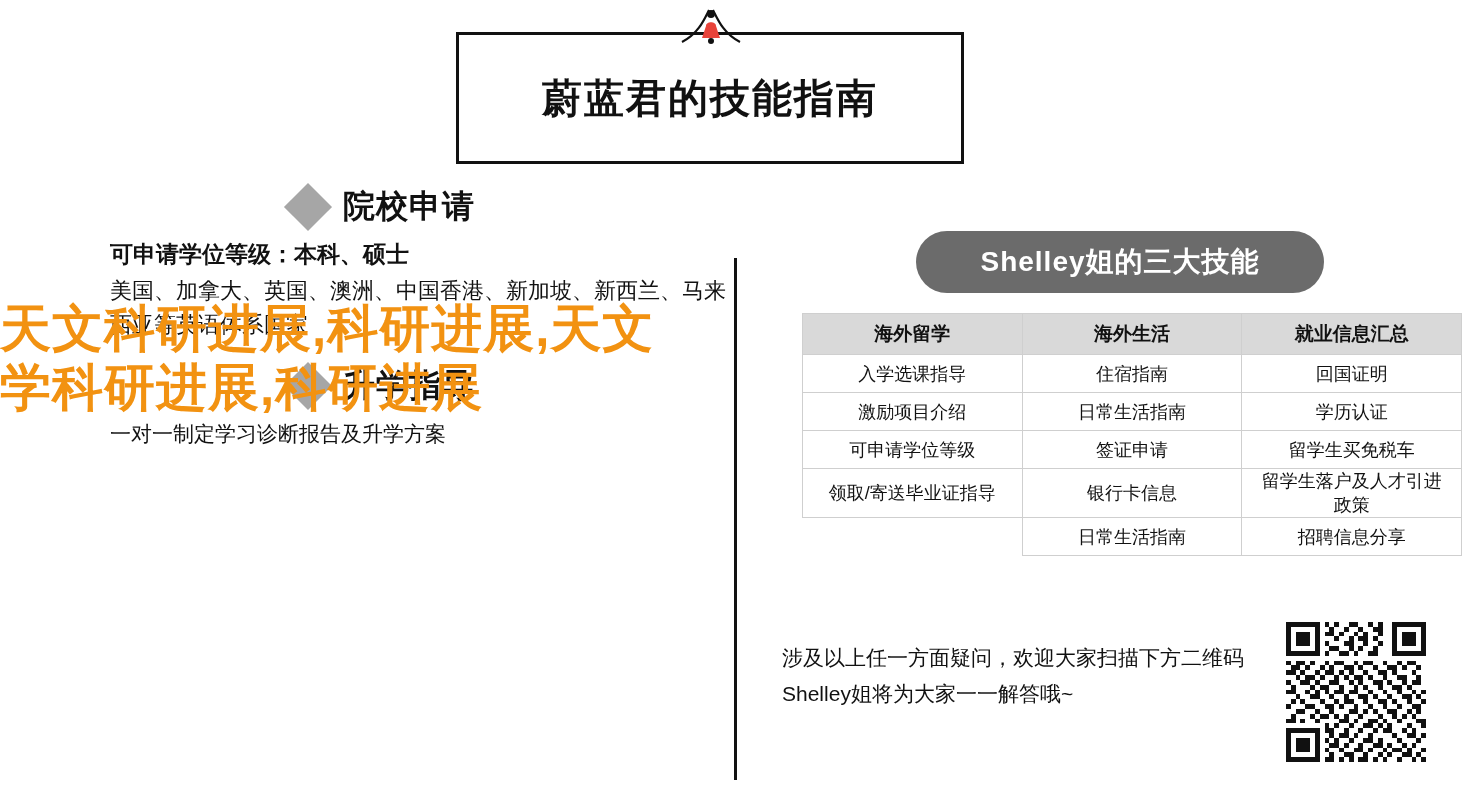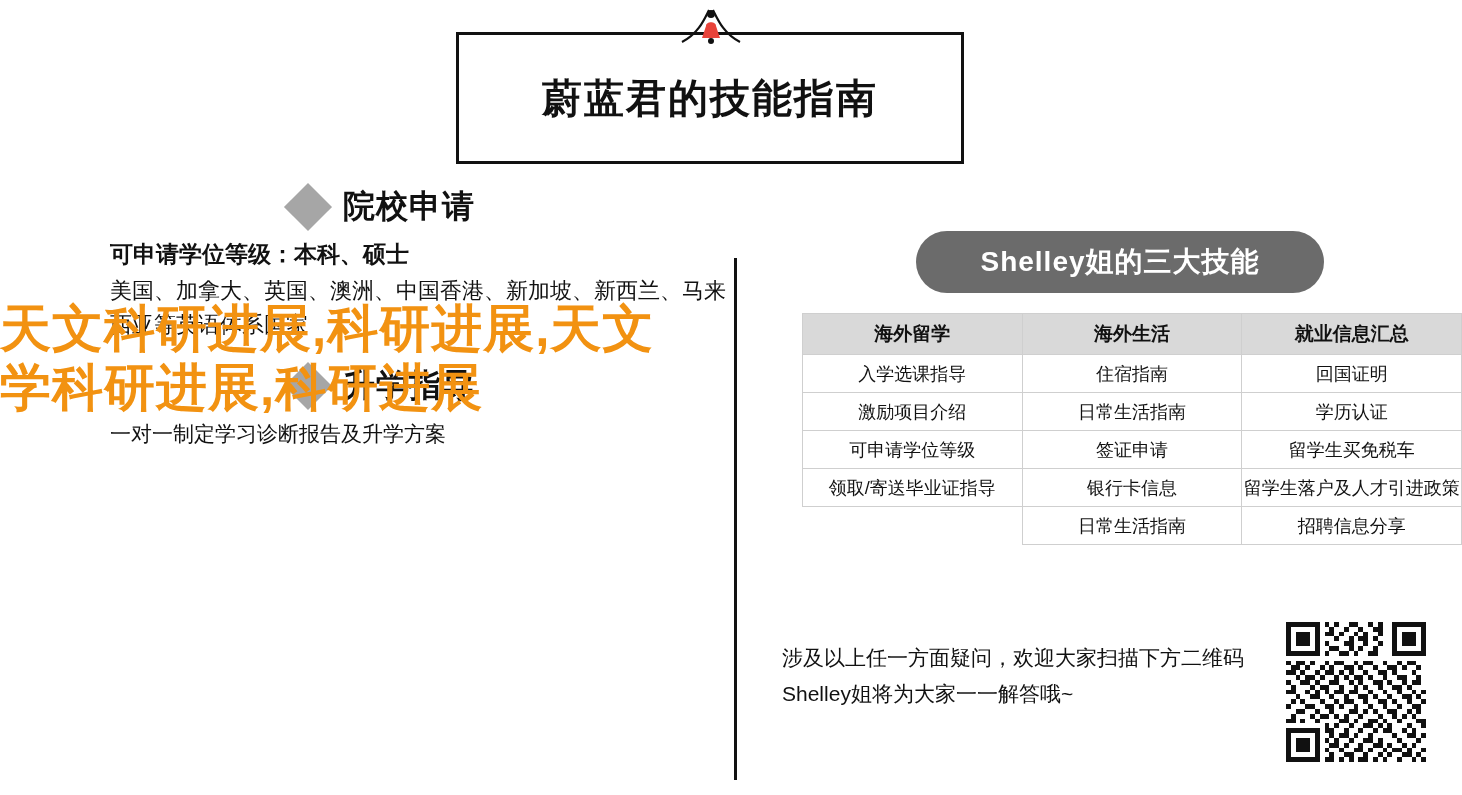--- a/index.html
+++ b/index.html
@@ -131,21 +131,21 @@
     margin-left: 22px;
     table-layout: fixed;
   }
   table#skills-table th,
   table#skills-table td {
     border: 1px solid #cfcfcf;
     text-align: center;
     font-size: 18px;
     color: #111111;
     height: 37px;
-    padding: 0 0;
+    padding: 0 11px;
   }
   table#skills-table th {
     background: #d9d9d9;
     font-weight: bold;
     font-size: 19px;
     height: 40px;
   }
   td.empty-cell {
     border-left: none !important;
     border-bottom: none !important;

